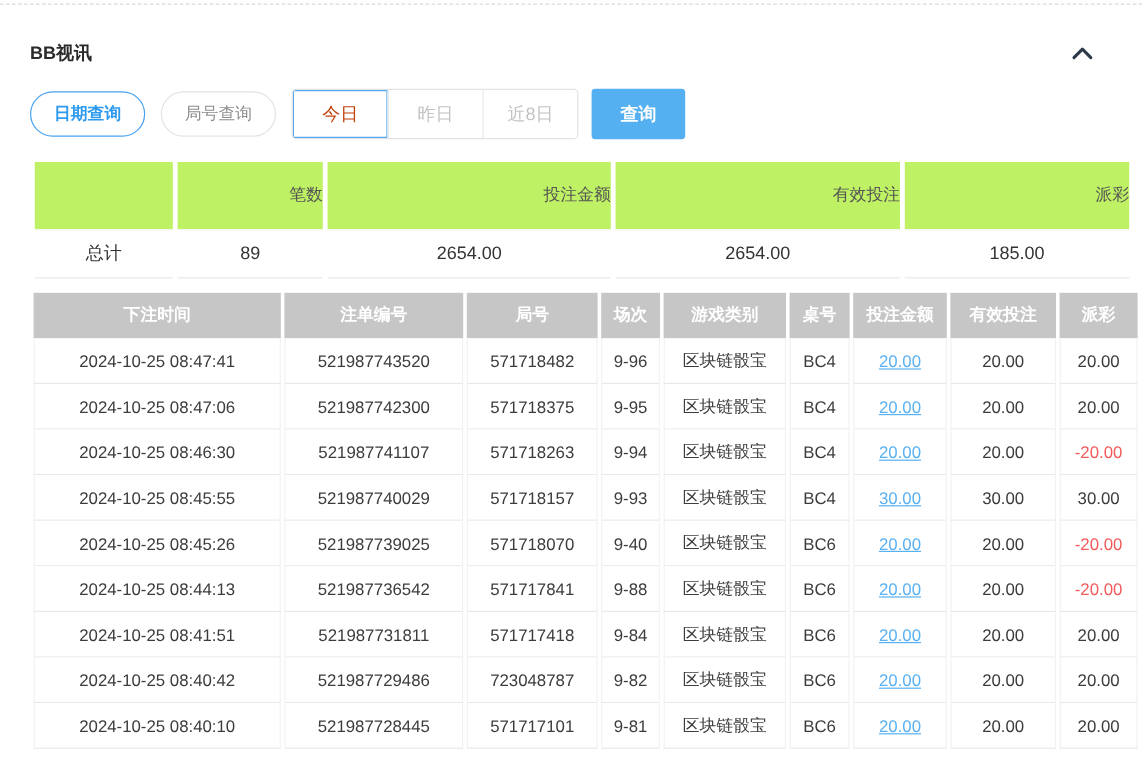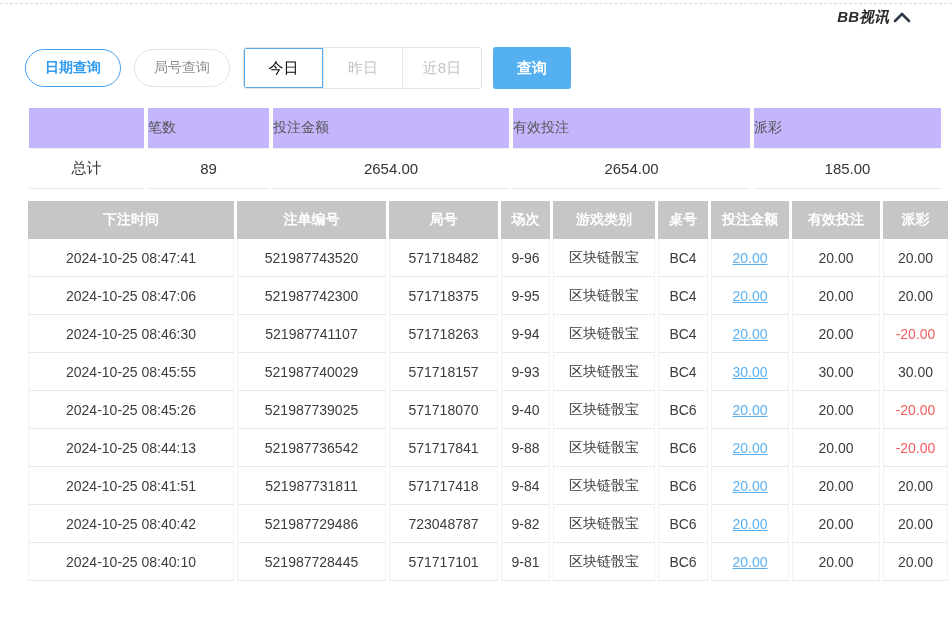--- a/index.html
+++ b/index.html
@@ -12,23 +12,23 @@
   }
   .dashed-divider {
     margin-top: 3px;
     border-top: 1px dashed #d9d9d9;
     height: 0;
   }
   .panel { padding: 0 25px; }
 
   
   .panel-header {
-    margin-top: 1px;
+    margin-top: 28px;
     height: 24px;
-    display: flex; align-items: center; justify-content: flex-end; font-style: italic;
+    display: flex; align-items: center; justify-content: space-between;
   }
   .panel-title { font-size: 15px; font-weight: bold; color: #2b2b2b; }
   .collapse-btn {
     background: none; border: none; cursor: pointer;
     width: 26px; height: 22px; display: flex; align-items: center; justify-content: center;
     margin-right: 12px;
   }
 
   
   .filter-bar {
@@ -63,44 +63,44 @@
   }
   .segmented .seg {
     width: 79px; height: 40px;
     background: #fff; border: none;
     font-size: 15px; color: #c3c3c3;
     cursor: pointer; font-family: inherit;
     border-left: 1px solid #e9e9e9;
   }
   .segmented .seg:first-child { border-left: none; }
   .segmented .seg.active {
-    color: #000000;
+    color: #c2410c;
     box-shadow: inset 0 0 0 1px #54a9ef;
     border-left: none;
   }
 
   .query-btn {
     margin-left: 11px;
     width: 78px; height: 42px;
     background: #54b0f0; color: #fff;
     border: none; border-radius: 3px;
     font-size: 15px; font-weight: bold;
     cursor: pointer; font-family: inherit;
   }
 
   
   table { border-collapse: separate; table-layout: fixed; }
   .summary-table {
     margin-top: 18px; width: 896px;
     border-spacing: 4px 0;
   }
   .summary-table th {
-    background: #c4b5fd; color: #555;
+    background: #bef264; color: #555;
     font-size: 14px; font-weight: normal;
-    height: 40px; text-align: left;
+    height: 56px; text-align: right;
   }
   .summary-table td {
     background: #fff; color: #333;
     font-size: 15px; height: 41px; text-align: center;
     border-bottom: 1px solid #e9e9e9;
     border-top: 1px solid #f3f3f3;
   }
 
   
   .bet-table {

